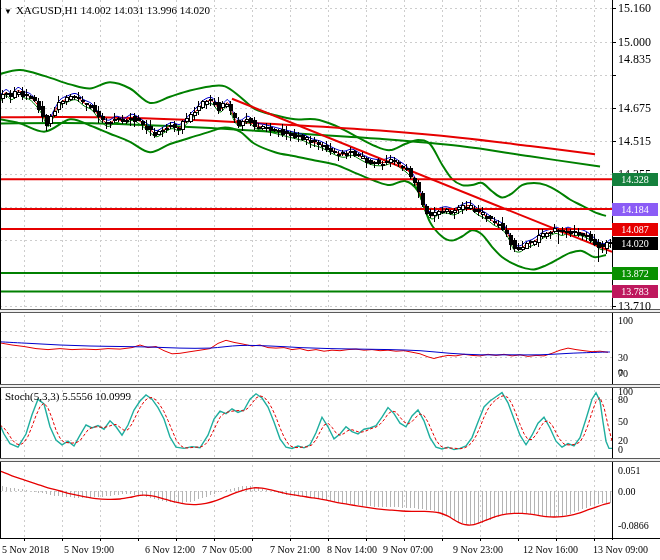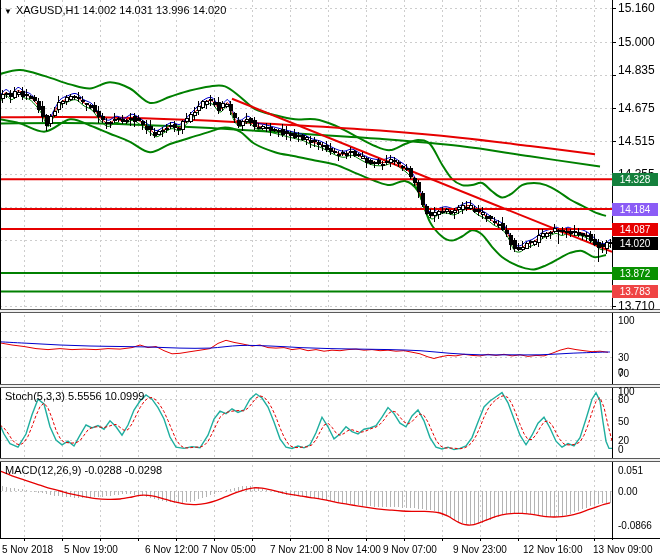--- a/index.html
+++ b/index.html
@@ -1,17 +1,17 @@
 <!DOCTYPE html>
 <html><head>
 <meta charset="utf-8">
 <style>
   html,body{margin:0;padding:0;background:#fff;}
   #win{position:relative;width:660px;height:560px;background:#fff;overflow:hidden;
-       font-family:Liberation Sans, sans-serif;color:#000;}
+       font-family:Liberation Serif, serif;color:#000;}
   svg{position:absolute;left:0;top:0;}
   #hdr{position:absolute;left:4px;top:4px;font-size:11px;white-space:pre;z-index:5;}
   #hdr .tri{font-size:8px;margin-right:4px;}
   .plabel{position:absolute;left:5px;font-size:11px;z-index:5;}
   .ticklabel{position:absolute;left:618px;width:40px;font-size:12px;line-height:12px;z-index:4;}
   .badge{position:absolute;left:612px;width:46px;height:13px;line-height:13px;
          font-size:10px;color:#fff;text-align:center;z-index:6;}
   .timelabel{position:absolute;top:544px;font-size:10px;white-space:nowrap;z-index:4;}
   .scalelabel{position:absolute;left:618px;font-size:10px;line-height:11px;z-index:4;}
   .sep{position:absolute;left:0;width:660px;height:2px;background:#efefef;
@@ -582,35 +582,34 @@
         <line x1="404.5" y1="538" x2="404.5" y2="541"></line>
         <line x1="442.5" y1="538" x2="442.5" y2="541"></line>
         <line x1="480.5" y1="538" x2="480.5" y2="541"></line>
         <line x1="518.5" y1="538" x2="518.5" y2="541"></line>
         <line x1="556.5" y1="538" x2="556.5" y2="541"></line>
         <line x1="594.5" y1="538" x2="594.5" y2="541"></line>
       </g>
     </svg>
   <div id="hdr"><span class="tri">▼</span><span>XAGUSD,H1</span><span> </span><span>14.002 14.031 13.996 14.020</span></div>
   <div class="plabel" style="top:390px">Stoch(5,3,3) 5.5556 10.0999</div>
-  <div class="plabel" style="top:464px">MACD(12,26,9) -0.0288 -0.0298</div>
   <div id="overlay">
       <div class="ticklabel" style="top: 2px;">15.160</div>
       <div class="ticklabel" style="top: 36px;">15.000</div>
-      <div class="ticklabel" style="top: 64px;">14.835</div>
+      <div class="ticklabel" style="top: 53px;">14.835</div>
       <div class="ticklabel" style="top: 102px;">14.675</div>
       <div class="ticklabel" style="top: 135px;">14.515</div>
       <div class="ticklabel" style="top: 168px;">14.355</div>
       <div class="ticklabel" style="top: 300px;">13.710</div>
       <div class="badge" style="top: 173px; background: #15803d;">14.328</div>
       <div class="badge" style="top: 203px; background: #8b5cf6;">14.184</div>
       <div class="badge" style="top: 223px; background: rgb(230, 0, 0);">14.087</div>
       <div class="badge" style="top: 237px; background: rgb(0, 0, 0);">14.020</div>
       <div class="badge" style="top: 267px; background: rgb(8, 144, 0);">13.872</div>
-      <div class="badge" style="top: 285px; background: #ef4444;">13.783</div>
+      <div class="badge" style="top: 285px; background: #be185d;">13.783</div>
       <div class="timelabel" style="left: 2px;">5 Nov 2018</div>
       <div class="timelabel" style="left: 64px;">5 Nov 19:00</div>
       <div class="timelabel" style="left: 133px; padding-left: 12px;">6 Nov 12:00</div>
       <div class="timelabel" style="left: 202px;">7 Nov 05:00</div>
       <div class="timelabel" style="left: 270px;">7 Nov 21:00</div>
       <div class="timelabel" style="left: 327px;">8 Nov 14:00</div>
       <div class="timelabel" style="left: 383px;">9 Nov 07:00</div>
       <div class="timelabel" style="left: 453px;">9 Nov 23:00</div>
       <div class="timelabel" style="left: 523px;">12 Nov 16:00</div>
       <div class="timelabel" style="left: 593px;">13 Nov 09:00</div>

